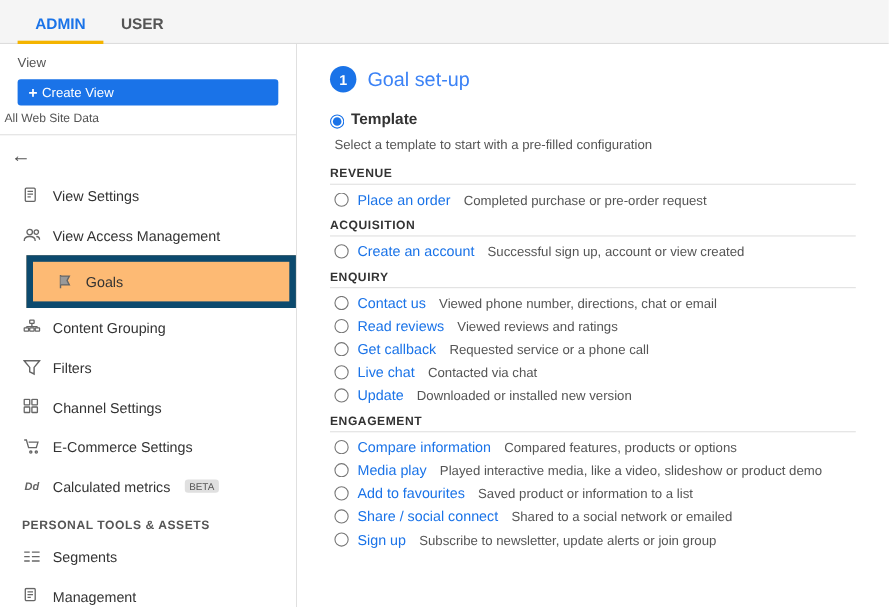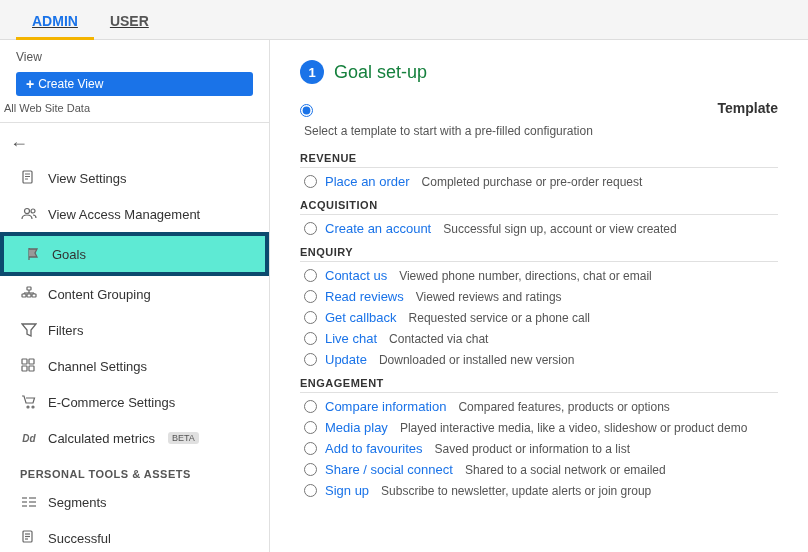--- a/index.html
+++ b/index.html
@@ -6,21 +6,20 @@
     body { font-family: Arial, sans-serif; font-size: 13px; color: #333; background: #fff; width: 808px; height: 552px; overflow: hidden; }
 
     
     .top-tabs {
       display: flex;
       border-bottom: 1px solid #ddd;
       background: #f5f5f5;
       height: 40px;
       align-items: flex-end;
       padding: 0 16px;
-      text-decoration: underline;
     }
     .top-tab {
       padding: 8px 16px;
       font-size: 14px;
       font-weight: bold;
       cursor: pointer;
       color: #555;
       border-bottom: 3px solid transparent;
       margin-bottom: -1px;
     }
@@ -98,22 +97,23 @@
       display: flex;
       align-items: center;
       padding: 9px 16px 9px 20px;
       cursor: pointer;
       gap: 10px;
       font-size: 13px;
       color: #333;
       position: relative;
     }
     .sidebar-item.active-highlight {
-      background: #5eead4;
-      border: 4px solid #0c4a6e;
+      background: #fdba74;
+      border: 6px solid #0c4a6e;
+      margin-left: 24px;
     }
     .sidebar-icon {
       width: 18px;
       height: 18px;
       display: flex;
       align-items: center;
       justify-content: center;
       color: #666;
       font-size: 15px;
       flex-shrink: 0;
@@ -148,30 +148,29 @@
       color: #fff;
       font-size: 13px;
       font-weight: bold;
       display: flex;
       align-items: center;
       justify-content: center;
       flex-shrink: 0;
     }
     .goal-setup-heading {
       font-size: 18px;
-      color: #15803d;
+      color: #3b82f6;
       font-weight: normal;
     }
 
     .radio-option-row {
       display: flex;
       align-items: center;
-      gap: 18px;
+      gap: 6px;
       margin-bottom: 2px;
-      justify-content: space-between;
     }
     .radio-option-row input[type=radio] {
       cursor: pointer;
       accent-color: #1a73e8;
     }
 
     .template-label {
       font-size: 14px;
       font-weight: bold;
       color: #333;
@@ -358,21 +357,21 @@
 
     <div class="sidebar-item">
       <span class="sidebar-icon">
         <svg class="icon-svg" viewBox="0 0 16 16" fill="none" stroke="#666" stroke-width="1.2">
             <rect x="2" y="1" width="9" height="11" rx="1"></rect>
             <line x1="4" y1="4" x2="9" y2="4"></line>
             <line x1="4" y1="6.5" x2="9" y2="6.5"></line>
             <line x1="4" y1="9" x2="7" y2="9"></line>
           </svg>
       </span>
-      <span>Successful</span>
+      <span>Management</span>
     </div>
 
   </div>
 
   <div class="content-area">
 
     <div class="goal-setup-title">
       <div class="step-circle">1</div>
       <span class="goal-setup-heading">Goal set-up</span>
     </div>

